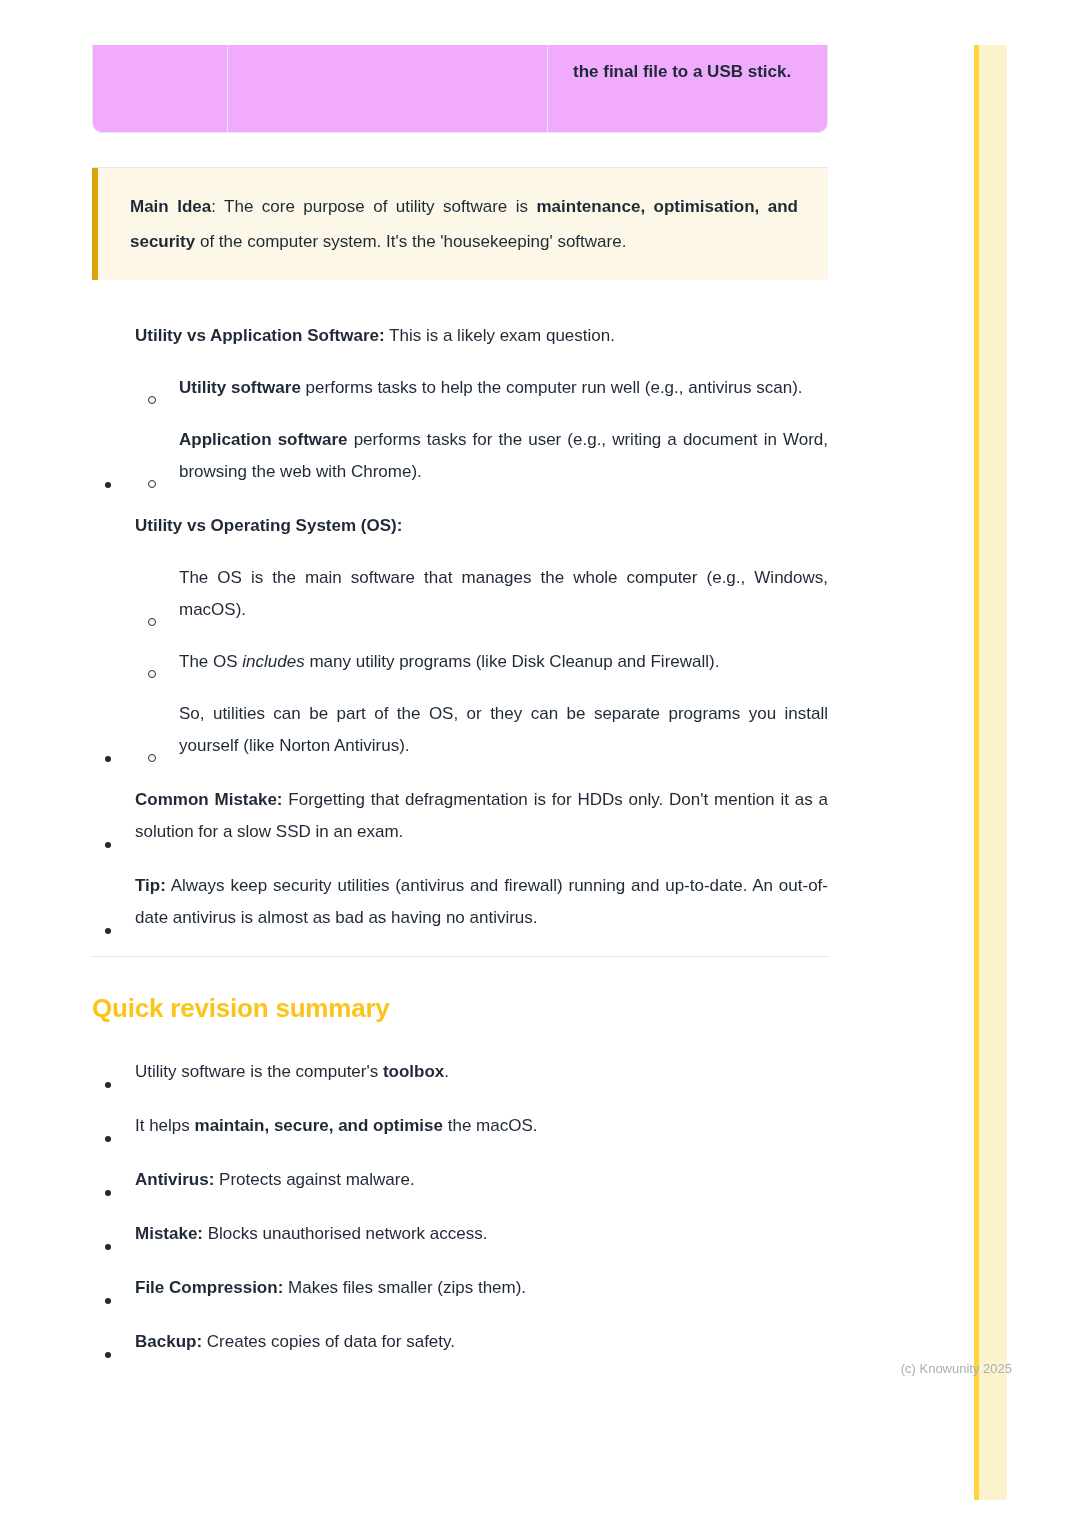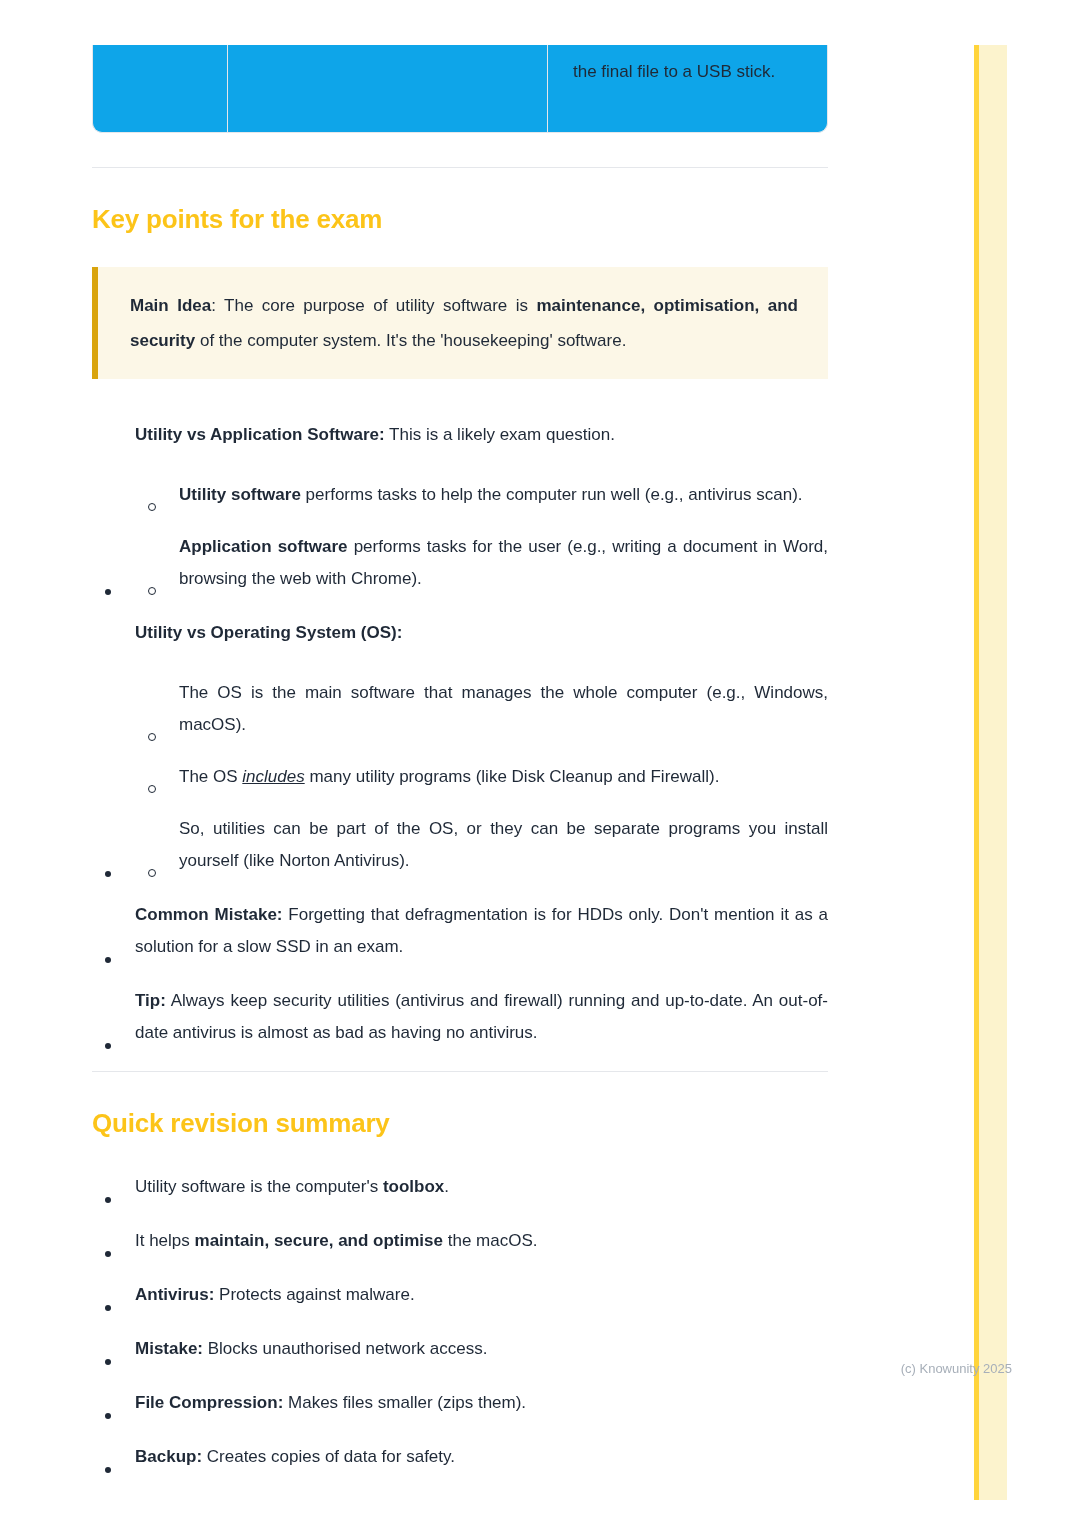--- a/index.html
+++ b/index.html
@@ -33,21 +33,22 @@
   .content{
     position:absolute;left:92px;top:45px;width:736px;
   }
   
   .table-fragment{
     height:88px;display:flex;
     border-left:1px solid var(--border);
     border-right:1px solid var(--border);
     border-bottom:1px solid var(--border);
     border-radius:0 0 10px 10px;
-    background:#0ea5e9;
+    background:#f0abfc;
+    font-weight:bold;
   }
   .t-cell{border-right:1px solid var(--border);}
   .t-c1{flex:0 0 135px;}
   .t-c2{flex:0 0 320px;}
   .t-c3{flex:1;border-right:none;padding:11px 28px 0 25px;}
   .t-c3 p{margin:0;font-size:17px;line-height:31px;}
   
   .divider{border:none;border-top:1px solid var(--border);margin:0;}
   .divider.first{margin-top:34px;}
   .divider.second{margin-top:22px;}
@@ -63,31 +64,31 @@
     background:var(--callout_bg);
     border-left:6px solid var(--callout_border);
     border-radius:0;
     padding:21px 30px 21px 32px;
     margin-bottom:40px;
   }
   .callout p{margin:0;font-size:17px;line-height:35px;text-align:justify;}
   
   ul.main-list,ul.sub-list{list-style:none;margin:0;padding:0;}
   ul.main-list>li:not(:last-child){margin-bottom:22px;}
-  ul.sub-list{margin-top:28px;}
+  ul.sub-list{margin-top:20px;}
   ul.sub-list>li:not(:last-child){margin-bottom:20px;}
   li.bullet-item{display:flex;align-items:flex-end;gap:11px;}
   .marker{flex:0 0 32px;padding-left:13px;padding-top:13px;}
   ul.sub-list .marker{flex-basis:33px;}
   .dot{display:block;width:6px;height:6px;border-radius:50%;background:var(--text);}
   .circle{display:block;width:8px;height:8px;border-radius:50%;border:1.5px solid var(--text);background:transparent;}
   .li-body{flex:1;min-width:0;}
   .li-text{margin:0;font-size:17px;line-height:32px;text-align:justify;}
   .b{font-weight:700;}
-  .i{font-style:italic;text-decoration:underline;}
+  .i{font-style:italic;}
   
   .watermark{
     position:absolute;top:1361px;right:68px;
     font-size:13px;color:var(--watermark);
     z-index:3;
   }
 </style>
 </head>
 <body>
 
@@ -99,21 +100,20 @@
   <div class="table-fragment">
     <div class="t-cell t-c1"></div>
     <div class="t-cell t-c2"></div>
     <div class="t-cell t-c3">
       <p>the final file to a USB stick.</p>
     </div>
   </div>
 
   <hr class="divider first">
 
-  <h2 class="section-title">Key points for the exam</h2>
 
   <div class="callout">
     <p id="callout-text"><span class="b">Main Idea</span><span>: The core purpose of utility software is </span><span class="b">maintenance, optimisation, and security</span><span> of the computer system. It's the 'housekeeping' software.</span></p>
   </div>
 
   <ul class="main-list" id="key-points-list">
       <li class="bullet-item">
         <span class="marker">
           <span class="dot"></span>
         </span>

